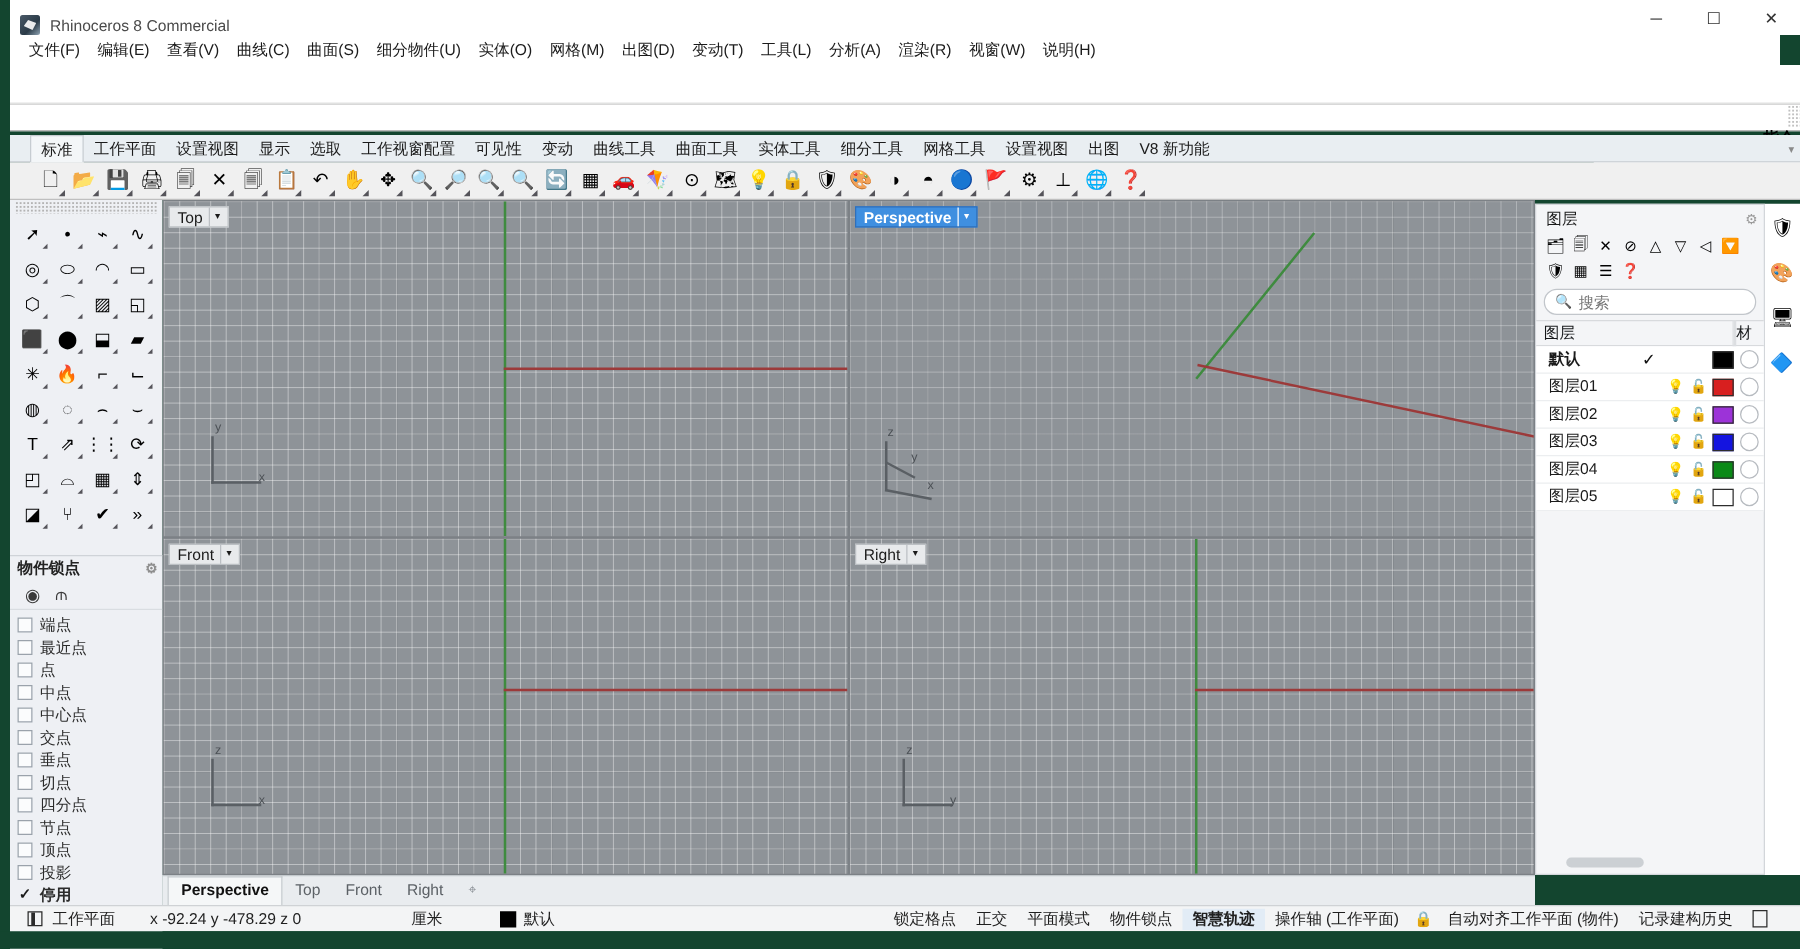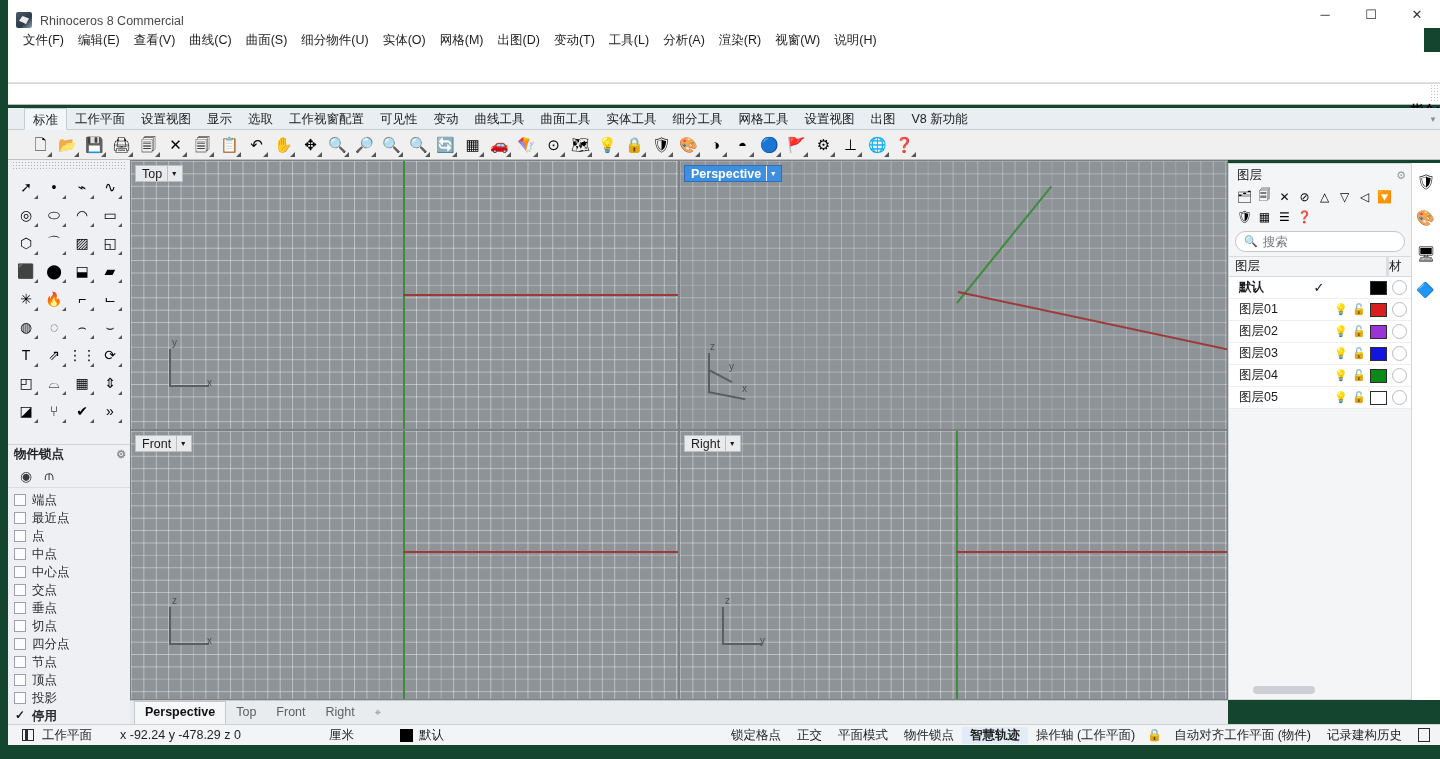--- a/index.html
+++ b/index.html
@@ -243,21 +243,21 @@
   .sb-cplane-ico {
     width: 12px; height: 12px; border: 1.5px solid #2b2b2b; margin: 0 8px 0 14px; flex: none;
     position: relative;
   }
   .sb-cplane-ico::after { content:""; position:absolute; left:2px; top:0; bottom:0; width:3px; background:#2b2b2b; }
   .sb-item { padding: 0 8px; white-space: nowrap; }
   .sb-item.strong { font-weight: bold; background: #e2ecf6; }
   .sb-coords { margin-left: 28px; color: #1f1f1f; }
   .sb-unit { margin-left: 88px; }
   .sb-colorsw { width: 13px; height: 13px; background: #000; margin: 0 6px 0 46px; flex: none; }
-  .sb-right { margin-left: auto; display: flex; align-items: center; padding-right: 4px; }
+  .sb-right { margin-left: auto; display: flex; align-items: center; padding-right: 20px; }
   .sb-lock { font-size: 12px; color: #3b3b3b; padding: 0 4px; }
   .sb-endicon { width: 12px; height: 14px; border: 1.5px solid #2b2b2b; margin-left: 8px; margin-right: 6px; }
 
   .bottomstrip { position: absolute; left: 0; right: 0; bottom: 0; height: 14px; background: #13452f; }
   .leftstrip { position: absolute; left: 0; top: 0; width: 8px; bottom: 0; background: #13452f; }
 </style>
 </head>
 <body>
 
 <div id="app">

